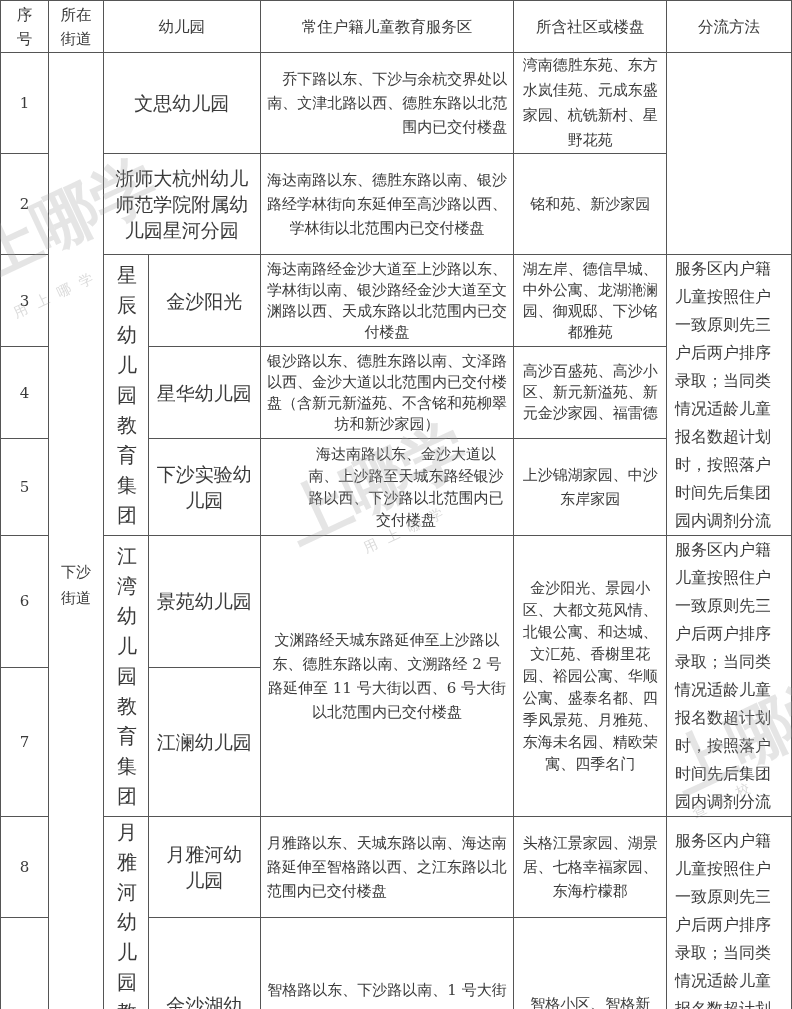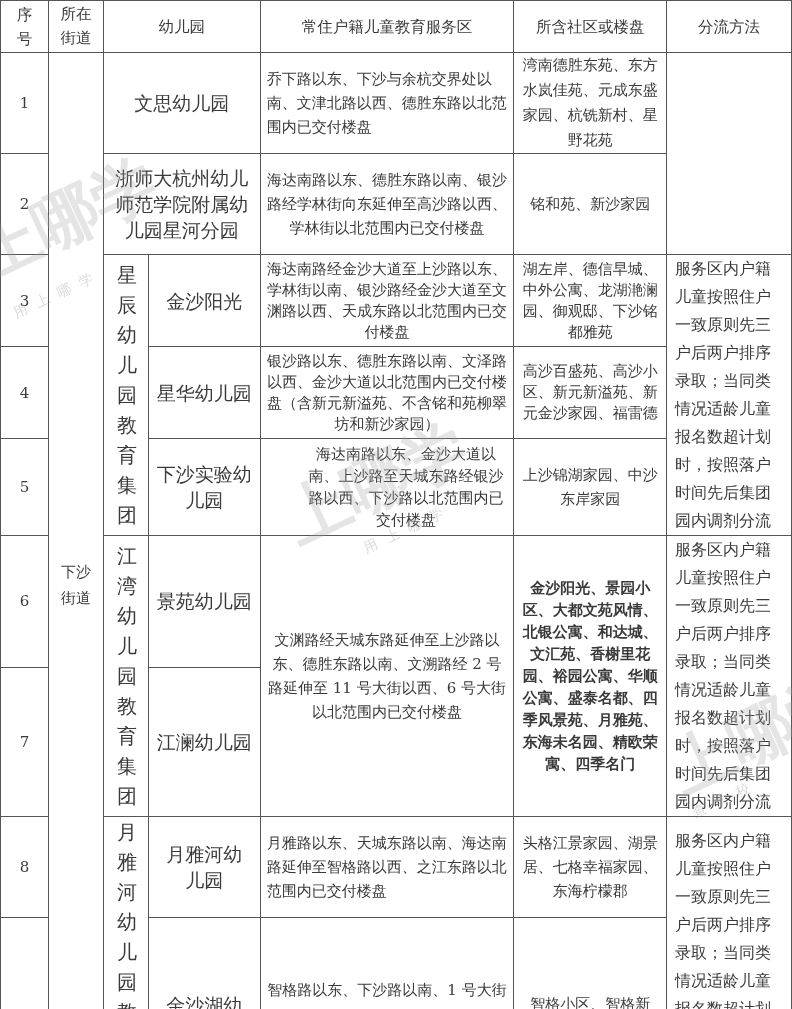--- a/index.html
+++ b/index.html
@@ -27,32 +27,32 @@
     <col style="width:55px">
     <col style="width:45px">
     <col style="width:112px">
     <col style="width:254px">
     <col style="width:153px">
     <col style="width:125px">
   </colgroup>
   <tbody>
       <tr style="height:52px">
     <th style="padding:0 10px; line-height:24px;"><span>序号</span></th>
-    <th style="padding:0 10px; line-height:24px;font-family:Liberation Mono, monospace;"><span>所在街道</span></th>
+    <th style="padding:0 10px; line-height:24px;"><span>所在街道</span></th>
     <th colspan="2">幼儿园</th>
     <th>常住户籍儿童教育服务区</th>
     <th>所含社区或楼盘</th>
     <th>分流方法</th>
   </tr>
 
   <tr style="height:101px">
     <td class="num">1</td>
     <td rowspan="9" style="padding:0 10px; line-height:26px;"><span>下沙街道</span></td>
     <td colspan="2" class="kg">文思幼儿园</td>
-    <td class="svc" style="text-align:left;margin-top:48px;">乔下路以东、下沙与余杭交界处以南、文津北路以西、德胜东路以北范围内已交付楼盘</td>
+    <td class="svc" style="text-align:right;margin-top:48px;">乔下路以东、下沙与余杭交界处以南、文津北路以西、德胜东路以北范围内已交付楼盘</td>
     <td class="svc" style="line-height:25px;">湾南德胜东苑、东方水岚佳苑、元成东盛家园、杭铣新村、星野花苑</td>
     <td rowspan="2"></td>
   </tr>
 
   <tr style="height:101px">
     <td class="num">2</td>
     <td colspan="2" class="kg" style="padding:0 10px;">浙师大杭州幼儿师范学院附属幼儿园星河分园</td>
     <td class="svc">海达南路以东、德胜东路以南、银沙路经学林街向东延伸至高沙路以西、学林街以北范围内已交付楼盘</td>
     <td class="svc">铭和苑、新沙家园</td>
   </tr>
@@ -82,21 +82,21 @@
     <td class="svc">上沙锦湖家园、中沙东岸家园</td>
   </tr>
 
   <tr style="height:118px">
     <td class="num">6</td>
     <td rowspan="2" class="vert">
           <span>江湾幼儿园教育集团</span>
         </td>
     <td class="kg">景苑幼儿园</td>
     <td rowspan="2" class="svc">文渊路经天城东路延伸至上沙路以东、德胜东路以南、文溯路经 2 号路延伸至 11 号大街以西、6 号大街以北范围内已交付楼盘</td>
-    <td rowspan="2" class="svc" style="line-height:22px;font-weight:bold;">金沙阳光、景园小区、大都文苑风情、北银公寓、和达城、文汇苑、香榭里花园、裕园公寓、华顺公寓、盛泰名都、四季风景苑、月雅苑、东海未名园、精欧荣寓、四季名门</td>
+    <td rowspan="2" class="svc" style="line-height:22px;">金沙阳光、景园小区、大都文苑风情、北银公寓、和达城、文汇苑、香榭里花园、裕园公寓、华顺公寓、盛泰名都、四季风景苑、月雅苑、东海未名园、精欧荣寓、四季名门</td>
     <td rowspan="2" class="method">服务区内户籍儿童按照住户一致原则先三户后两户排序录取；当同类情况适龄儿童报名数超计划时，按照落户时间先后集团园内调剂分流</td>
   </tr>
 
   <tr style="height:134px">
     <td class="num">7</td>
     <td class="kg">江澜幼儿园</td>
   </tr>
 
   <tr style="height:84px">
     <td class="num">8</td>

